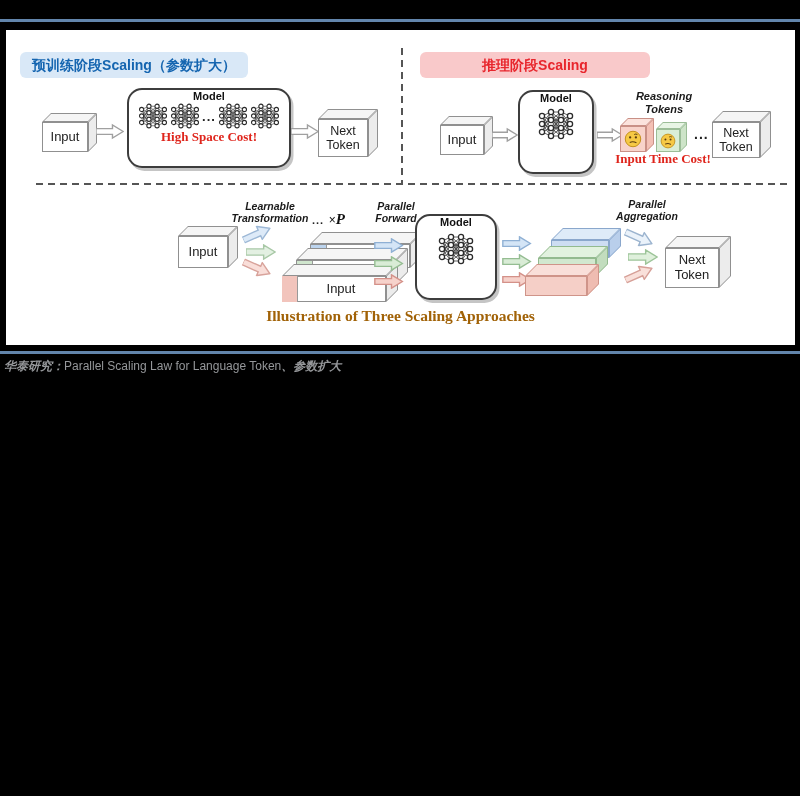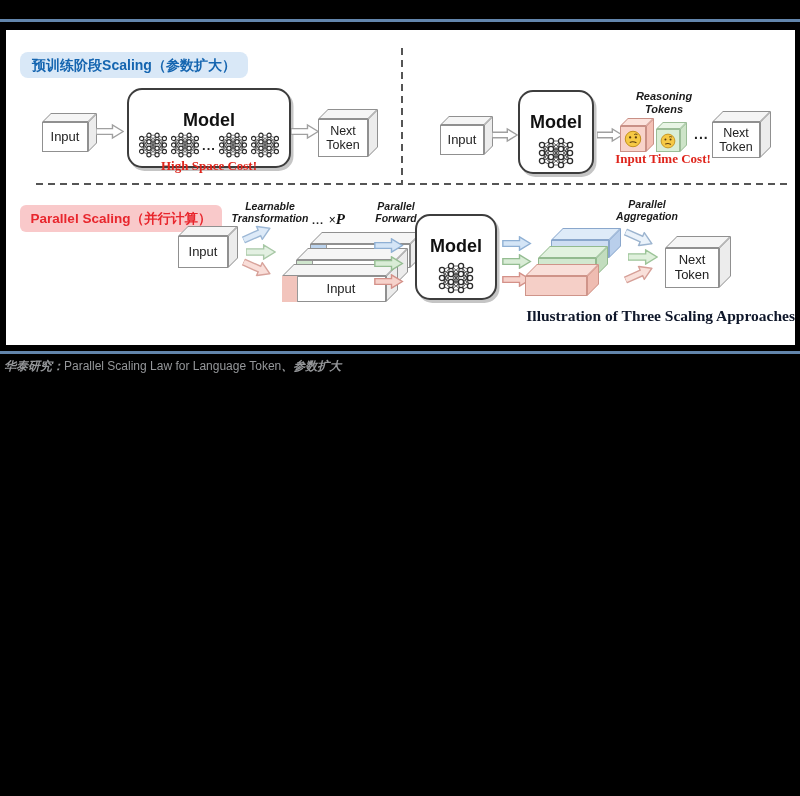--- a/index.html
+++ b/index.html
@@ -3,21 +3,21 @@
 <meta charset="utf-8">
 <style>
   html,body{margin:0;padding:0;}
   body{width:800px;height:796px;background:#000;position:relative;overflow:hidden;
        font-family:"Liberation Sans",sans-serif;}
   .abs{position:absolute;}
   .rule{position:absolute;left:0;width:800px;height:3px;background:#6285ab;}
   .panel{position:absolute;left:6px;top:30px;width:789px;height:315px;background:#fff;}
   .pill{position:absolute;border-radius:6px;text-align:center;font-weight:bold;
         font-size:14px;line-height:26px;}
-  .pill.blue{background:#d9e8f7;color:#1565b0;border-radius:8px;}
+  .pill.blue{background:#d9e8f7;color:#1565b0;}
   .pill.pink{background:#f9c9ca;color:#e8262d;}
   .hdash{position:absolute;height:2px;background:repeating-linear-gradient(90deg,#555 0 7px,transparent 7px 12px);}
   .vdash{position:absolute;width:2px;background:repeating-linear-gradient(180deg,#555 0 7px,transparent 7px 12px);}
   
   .b3{position:absolute;}
   .b3 .ftop,.b3 .fside,.b3 .front{position:absolute;box-sizing:border-box;border:1.4px solid #909090;}
   .b3 .front{background:#fff;display:flex;align-items:center;justify-content:center;
              text-align:center;font-size:13px;color:#222;line-height:1.12;}
   .b3 .ftop{background:#f5f5f5;transform:skewX(-45deg);transform-origin:0 100%;}
   .b3 .fside{background:#ececec;transform:skewY(-45deg);transform-origin:0 0;}
@@ -35,29 +35,29 @@
   .b3.slab-green .fside{background:#c2ddbe;border-color:#93ba8f;}
   .b3.slab-pink .front{background:#f5cfc7;border-color:#cf9489;}
   .b3.slab-pink .ftop{background:#f9dfd9;border-color:#cf9489;}
   .b3.slab-pink .fside{background:#efbcb1;border-color:#cf9489;}
   .cap{position:absolute;left:0;top:0;bottom:0;width:15px;border-right:1.3px solid #999;}
   .cap.blue{background:#bcd4ee;}.cap.green{background:#cfe5cd;}.cap.pinkc{background:#f2c4bc;}
   
   .mcard{position:absolute;background:#fff;border:2px solid #3d3d3d;border-radius:15px;
          box-shadow:2.5px 3px 0 rgba(150,150,150,.55);display:flex;flex-direction:column;
          align-items:center;justify-content:flex-start;}
-  .mtitle{font-weight:bold;font-size:18px;color:#111;margin-top:20px;}
+  .mtitle{font-weight:bold;font-size:11px;color:#111;margin-top:0;}
   .nnrow{display:flex;align-items:center;gap:2px;margin-top:1px;}
   .cost{font-family:"Liberation Serif",serif;font-weight:bold;color:#df251c;font-size:13px;}
   .smalllab{position:absolute;font-style:italic;font-weight:bold;font-size:10.5px;
             color:#1a1a1a;text-align:center;line-height:1.15;}
   .dots{font-weight:bold;color:#222;letter-spacing:1px;}
   .arr{position:absolute;}
-  .caption{position:absolute;left:0;width:100%;text-align:right;
-           font-family:"Liberation Serif",serif;font-weight:bold;font-size:15.5px;color:#0f172a;}
+  .caption{position:absolute;left:0;width:100%;text-align:center;
+           font-family:"Liberation Serif",serif;font-weight:bold;font-size:15.5px;color:#a16207;}
   .srcline{position:absolute;left:4px;top:358px;font-size:12px;color:#95979a;white-space:nowrap;}
   .srcserif{font-family:"Liberation Serif",serif;font-style:italic;font-weight:bold;}
   svg{display:block;}
 </style>
 </head>
 <body>
 
 <svg width="0" height="0" style="position:absolute">
   <defs>
     <symbol id="nn" viewBox="0 0 36 32">
@@ -171,20 +171,21 @@
 
   <div class="b3" style="left:312px;top:79px;">
     <div class="ftop" style="left:0;top:0;width:50px;height:10px;"></div>
     <div class="fside" style="left:50px;top:10px;width:10px;height:38px;"></div>
     <div class="front" style="left:0;top:10px;width:50px;height:38px;font-size:12.5px;">Next Token</div>
   </div>
 
   <div class="vdash" style="left:395px;top:18px;height:135px;"></div>
   <div class="hdash" style="left:30px;top:153px;width:752px;"></div>
 
+  <div class="pill pink" style="left:414px;top:22px;width:230px;height:26px;">推理阶段Scaling</div>
 
   <div class="b3" style="left:434px;top:86px;">
     <div class="ftop" style="left:0;top:0;width:44px;height:9px;"></div>
     <div class="fside" style="left:44px;top:9px;width:9px;height:30px;"></div>
     <div class="front" style="left:0;top:9px;width:44px;height:30px;">Input</div>
   </div>
 
   <svg class="arr" style="left:486px;top:96px;" width="26" height="18" preserveAspectRatio="none">
       <use href="#barrow" fill="#ffffff" stroke="#a0a0a0"></use>
     </svg>
@@ -225,21 +226,20 @@
   <span class="dots abs" style="left:688px;top:96px;font-size:14px;">...</span>
 
   <div class="b3" style="left:706px;top:81px;">
     <div class="ftop" style="left:0;top:0;width:48px;height:11px;"></div>
     <div class="fside" style="left:48px;top:11px;width:11px;height:36px;"></div>
     <div class="front" style="left:0;top:11px;width:48px;height:36px;font-size:12.5px;">Next Token</div>
   </div>
 
   <div class="cost abs" style="left:596px;top:121px;width:122px;text-align:center;">Input Time Cost!</div>
 
-  <div class="pill pink" style="left:14px;top:175px;width:202px;height:27px;line-height:27px;font-size:13.5px;">Parallel Scaling（并行计算）</div>
 
   <div class="smalllab" style="left:216px;top:170px;width:96px;">Learnable Transformation</div>
 
   <div class="abs" style="left:306px;top:180px;width:60px;color:#111;">
     <span class="dots" style="font-size:11px;">...</span>
     <span style="font-size:12px;">×</span><i style="font-family:'Liberation Serif',serif;font-size:15px;font-weight:bold;">P</i>
   </div>
 
   <div class="smalllab" style="left:358px;top:170px;width:64px;">Parallel Forward</div>
 

